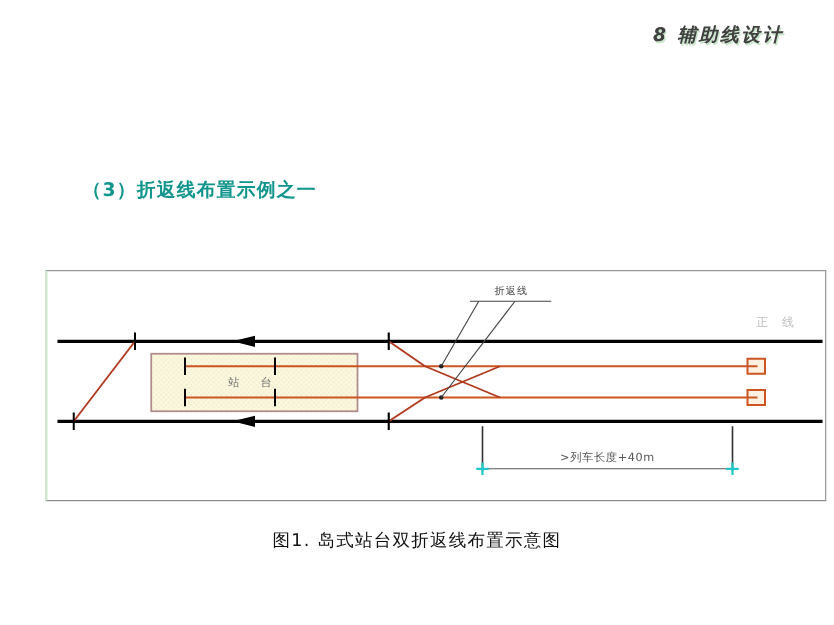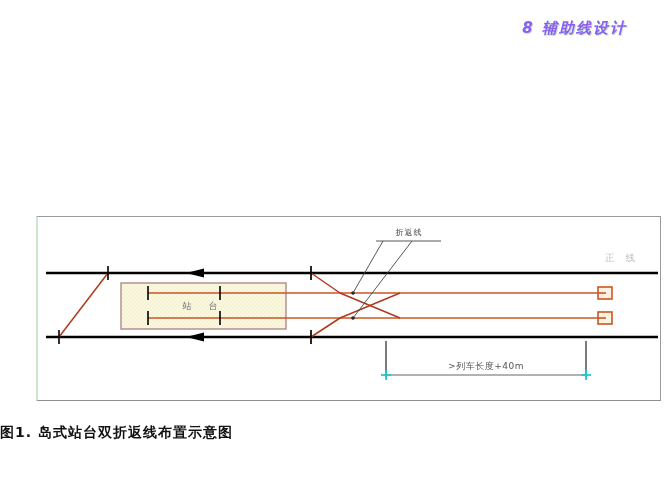--- a/index.html
+++ b/index.html
@@ -8,21 +8,21 @@
     background:#ffffff;
     font-family:"DejaVu Sans","Liberation Sans",sans-serif;
     overflow:hidden;position:relative;
   }
   .slide{position:absolute;inset:0;}
 
   
   .header-title{
     position:absolute;right:40px;top:19px;
     font-size:15px;font-weight:bold;font-style:italic;
-    color:#8b5cf6;
+    color:#404040;
     letter-spacing:2px;
     text-shadow:1px 1px 0 #c8e6c9;
     white-space:nowrap;
   }
 
   
   .heading-1{
     position:absolute;left:62px;top:77px;
     font-size:17px;font-weight:bold;
     color:#ffe400;
@@ -47,36 +47,37 @@
     border-right:1px solid #9a9a9a;
     border-bottom:1px solid #8f8f8f;
     border-left:2px solid #cfe6cf;
     box-sizing:border-box;
   }
   .diagram-svg{position:absolute;left:0;top:0;width:625px;height:185px;display:block;}
 
   
   .caption{
     position:absolute;left:0;right:0;top:424px;
-    text-align:left;
-    font-size:14px;font-weight:bold;
+    text-align:center;
+    font-size:14px;font-weight:normal;
     color:#111111;
     letter-spacing:1px;
   }
 
   .label-text{font-family:"DejaVu Sans","Liberation Sans",sans-serif;}
 </style>
 </head>
 <body>
 
 <div class="slide">
 
   <div class="header-title">8  辅助线设计</div>
 
 
+  <div class="heading-2">（3）折返线布置示例之一</div>
 
   <div class="diagram-frame">
     <svg class="diagram-svg" viewBox="0 0 625 185">
 
       <g>
         <line x1="8" y1="56" x2="620" y2="56" stroke="#000000" stroke-width="2.6"></line>
       </g>
       <g>
         <line x1="8" y1="120" x2="620" y2="120" stroke="#000000" stroke-width="2.6"></line>
       </g>

